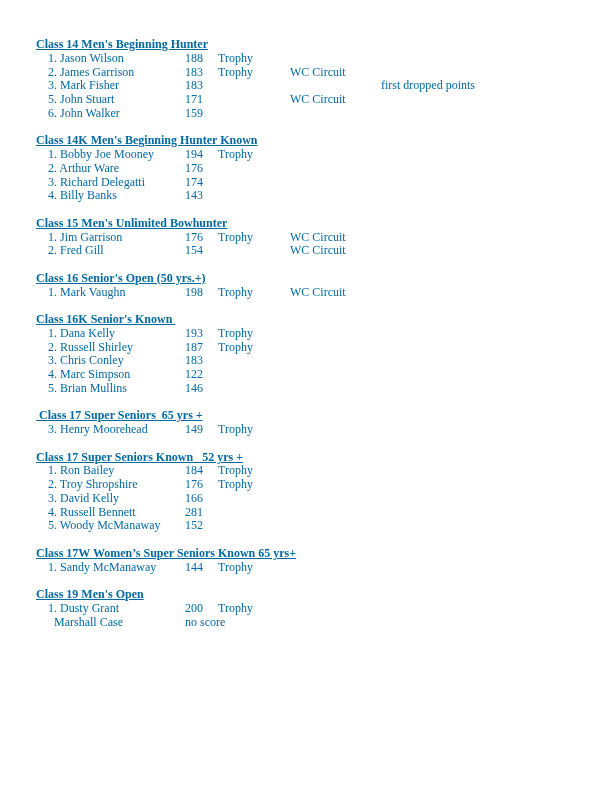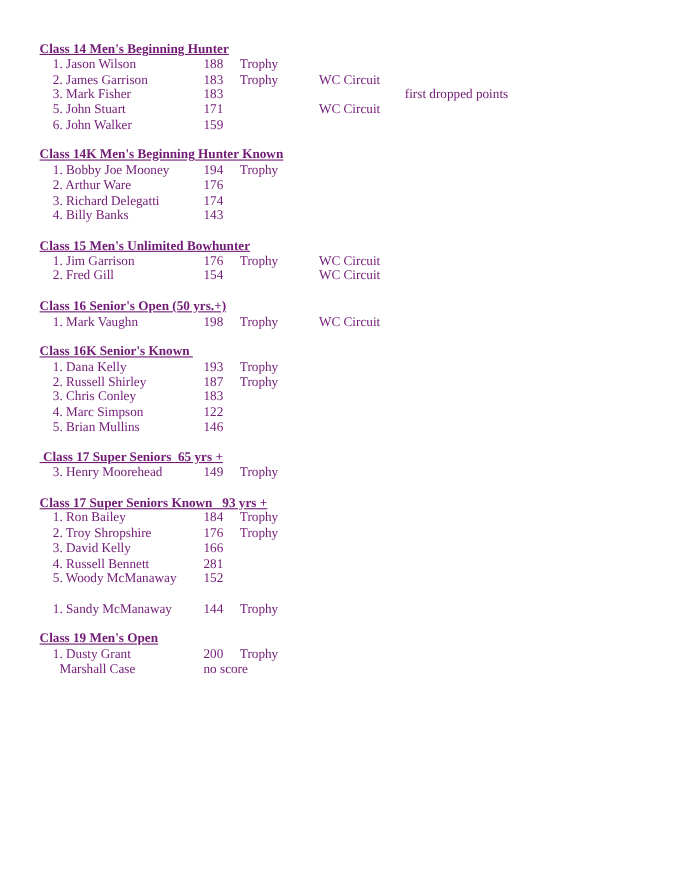--- a/index.html
+++ b/index.html
@@ -6,21 +6,21 @@
     margin: 0;
     padding: 0;
     background: #ffffff;
   }
   .page {
     position: relative;
     width: 612px;
     height: 792px;
     box-sizing: border-box;
     background: #ffffff;
-    color: #701a75;
+    color: #0369a1;
     font-family: "Liberation Serif", "DejaVu Serif", serif;
     font-size: 12px;
     line-height: 13.75px;
     padding: 38px 36px 0 36px;
     overflow: hidden;
   }
   .section {
     margin: 0 0 13.75px 0;
   }
   .section-title {
@@ -35,21 +35,21 @@
   }
   .row span {
     position: absolute;
     top: 0;
     white-space: pre;
   }
   .col-name    { left: 12px; }
   .col-score   { left: 149px; }
   .col-award   { left: 182px; }
   .col-circuit { left: 254px; }
-  .col-note    { left: 332px; }
+  .col-note    { left: 345px; }
 </style>
 </head>
 <body>
 
 <div class="page">
   <div>
   <div class="section">
     <div class="section-title">Class 14 Men's Beginning Hunter</div>
     <div>
   <div class="row">
@@ -218,21 +218,21 @@
     <span class="col-name">3. Henry Moorehead</span>
     <span class="col-score">149</span>
     <span class="col-award">Trophy</span>
     <span class="col-circuit"></span>
     <span class="col-note"></span>
   </div>
 </div>
   </div>
 
   <div class="section">
-    <div class="section-title">Class 17 Super Seniors Known   93 yrs +</div>
+    <div class="section-title">Class 17 Super Seniors Known   52 yrs +</div>
     <div>
   <div class="row">
     <span class="col-name">1. Ron Bailey</span>
     <span class="col-score">184</span>
     <span class="col-award">Trophy</span>
     <span class="col-circuit"></span>
     <span class="col-note"></span>
   </div>
 
   <div class="row">
@@ -263,20 +263,21 @@
     <span class="col-name">5. Woody McManaway</span>
     <span class="col-score">152</span>
     <span class="col-award"></span>
     <span class="col-circuit"></span>
     <span class="col-note"></span>
   </div>
 </div>
   </div>
 
   <div class="section">
+    <div class="section-title">Class 17W Women’s Super Seniors Known 65 yrs+</div>
     <div>
   <div class="row">
     <span class="col-name">1. Sandy McManaway</span>
     <span class="col-score">144</span>
     <span class="col-award">Trophy</span>
     <span class="col-circuit"></span>
     <span class="col-note"></span>
   </div>
 </div>
   </div>

